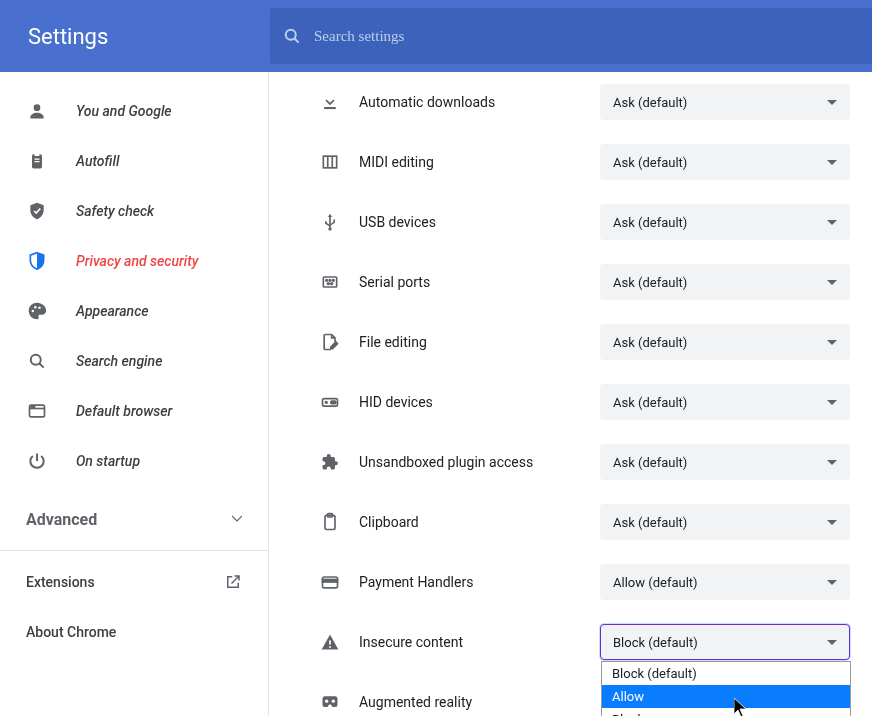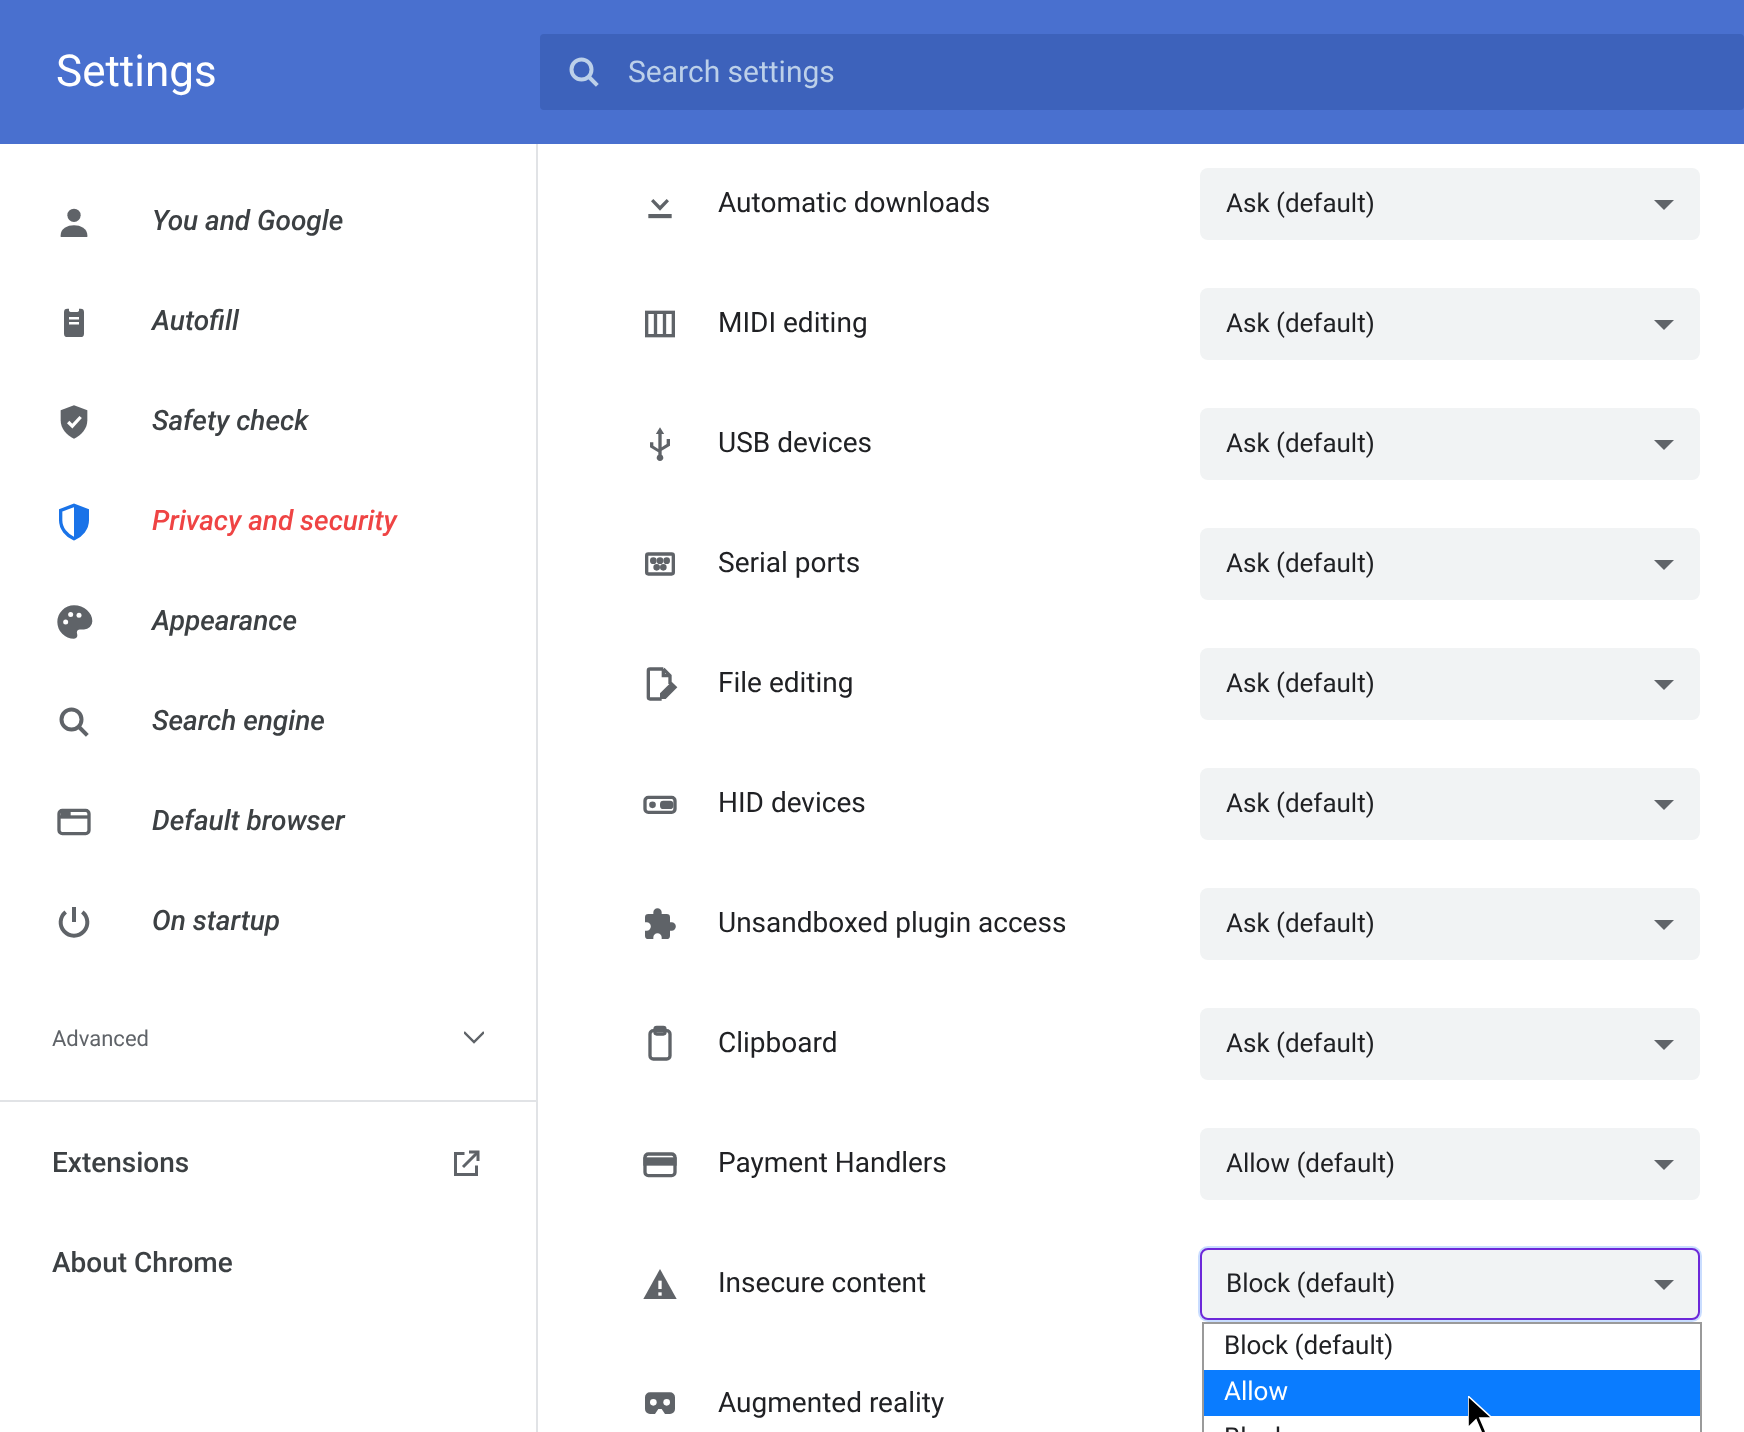--- a/index.html
+++ b/index.html
@@ -20,27 +20,28 @@
 }
 .header-title {
   color: #fff;
   font-size: 22px;
   font-weight: 400;
   padding-left: 28px;
   width: 270px;
 }
 .search-bar {
   flex: 1;
-  height: 38px;
+  height: 56px;
   margin-right: 0;
   background: #3d62bb;
   display: flex;
   align-items: center;
   padding: 0 12px;
   border-radius: 2px;
+  font-family: Liberation Serif, serif;
 }
 .search-bar .icon { color: #bcd0e9; margin-right: 12px; }
 .search-placeholder { color: #bcd0e9; font-size: 15px; }
 
 .container { display: flex; height: calc(716px - 72px); }
 
 .sidebar {
   width: 269px;
   border-right: 1px solid #e1e3e6;
   padding-top: 14px;
@@ -60,21 +61,21 @@
   display: flex; align-items: center; justify-content: center;
   margin-right: 28px;
 }
 .side-item .label { font-size: 14px; font-weight: 500; color: #3c4043; }
 .side-item.active .icon { color: #1a73e8; }
 .side-item.active .label { color: #ef4444; }
 
 .side-collapse {
   display: flex; align-items: center; justify-content: space-between;
   height: 50px; padding: 0 26px; cursor: pointer;
-  color: #5f6368; font-size: 11px; font-weight: 400;
+  color: #5f6368; font-size: 16px; font-weight: 700;
   margin-top: 8px;
 }
 .side-collapse .chev { color: #5f6368; }
 
 .side-divider { height: 1px; background: #e1e3e6; margin: 6px 0; }
 
 .side-link {
   display: flex; align-items: center; justify-content: space-between;
   height: 50px; padding: 0 26px; cursor: pointer;
   color: #3c4043; font-size: 14px; font-weight: 500; gap: 13px;

